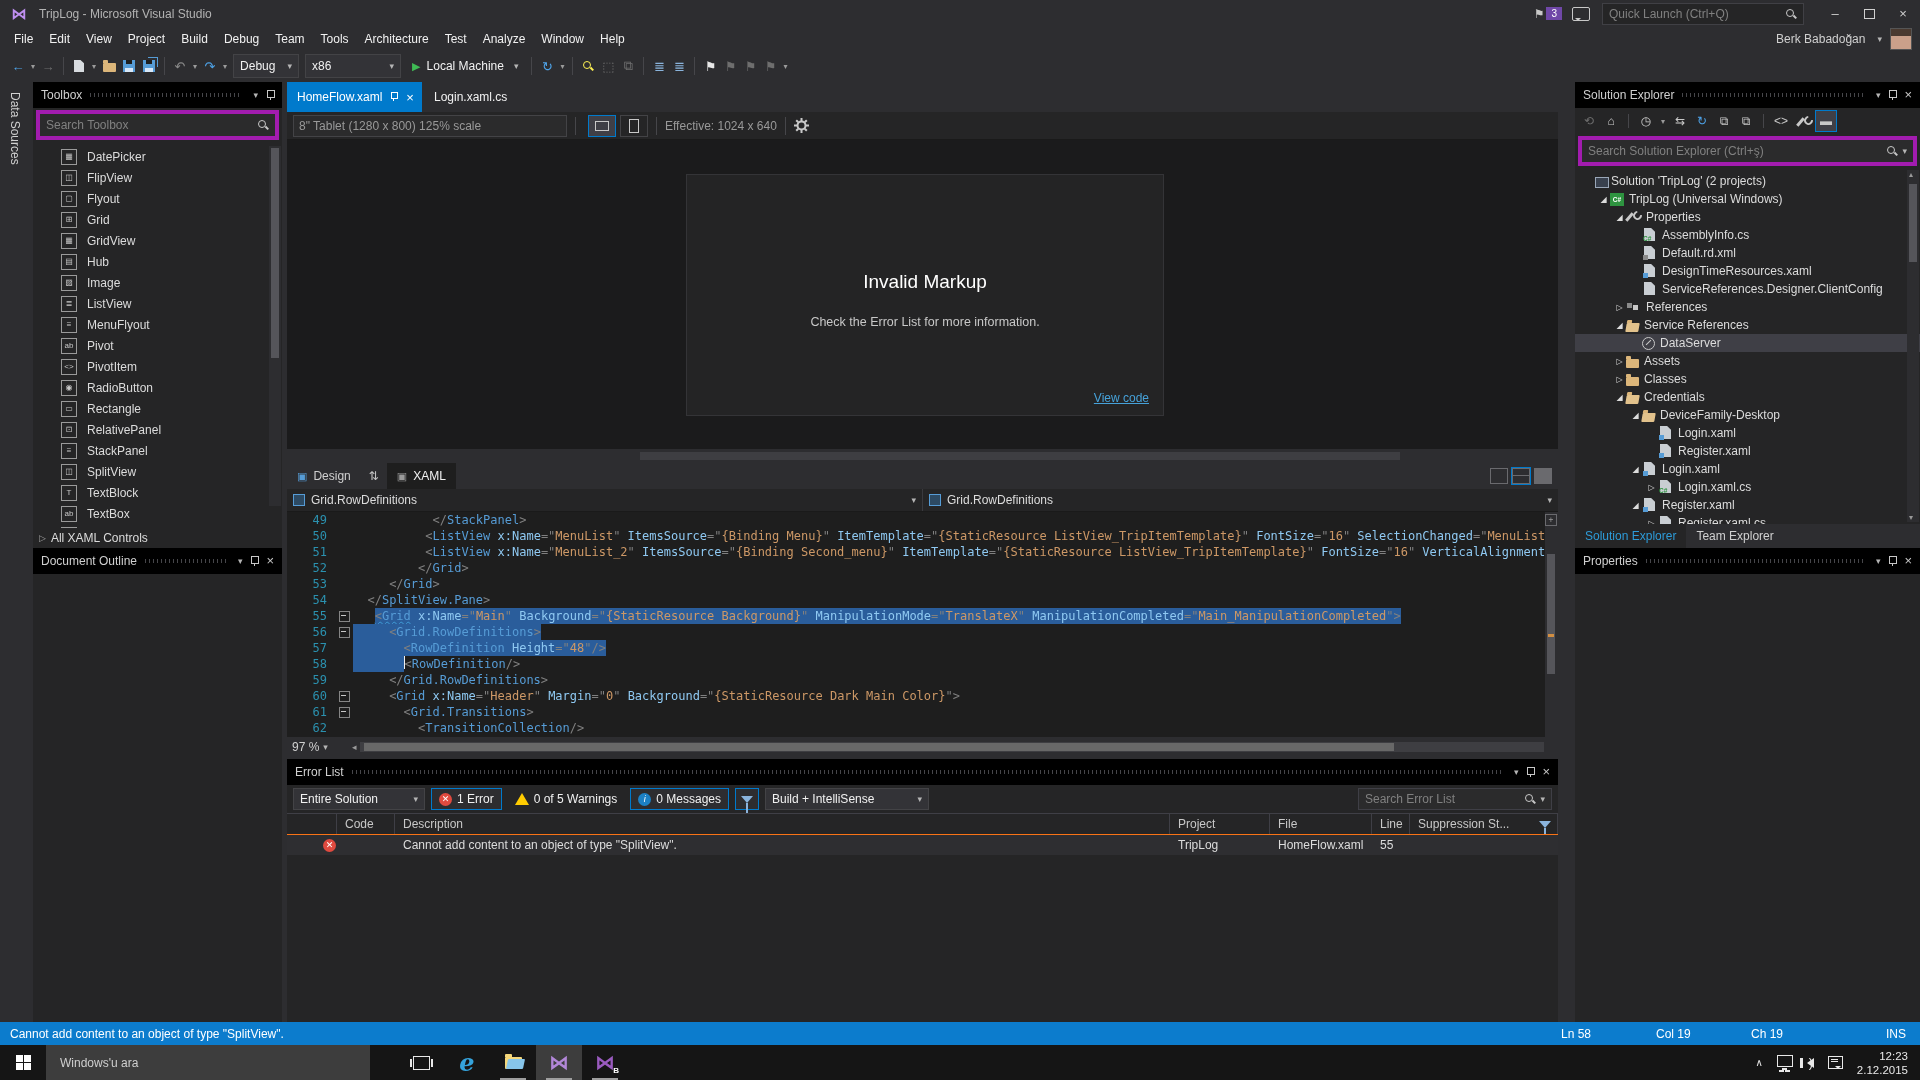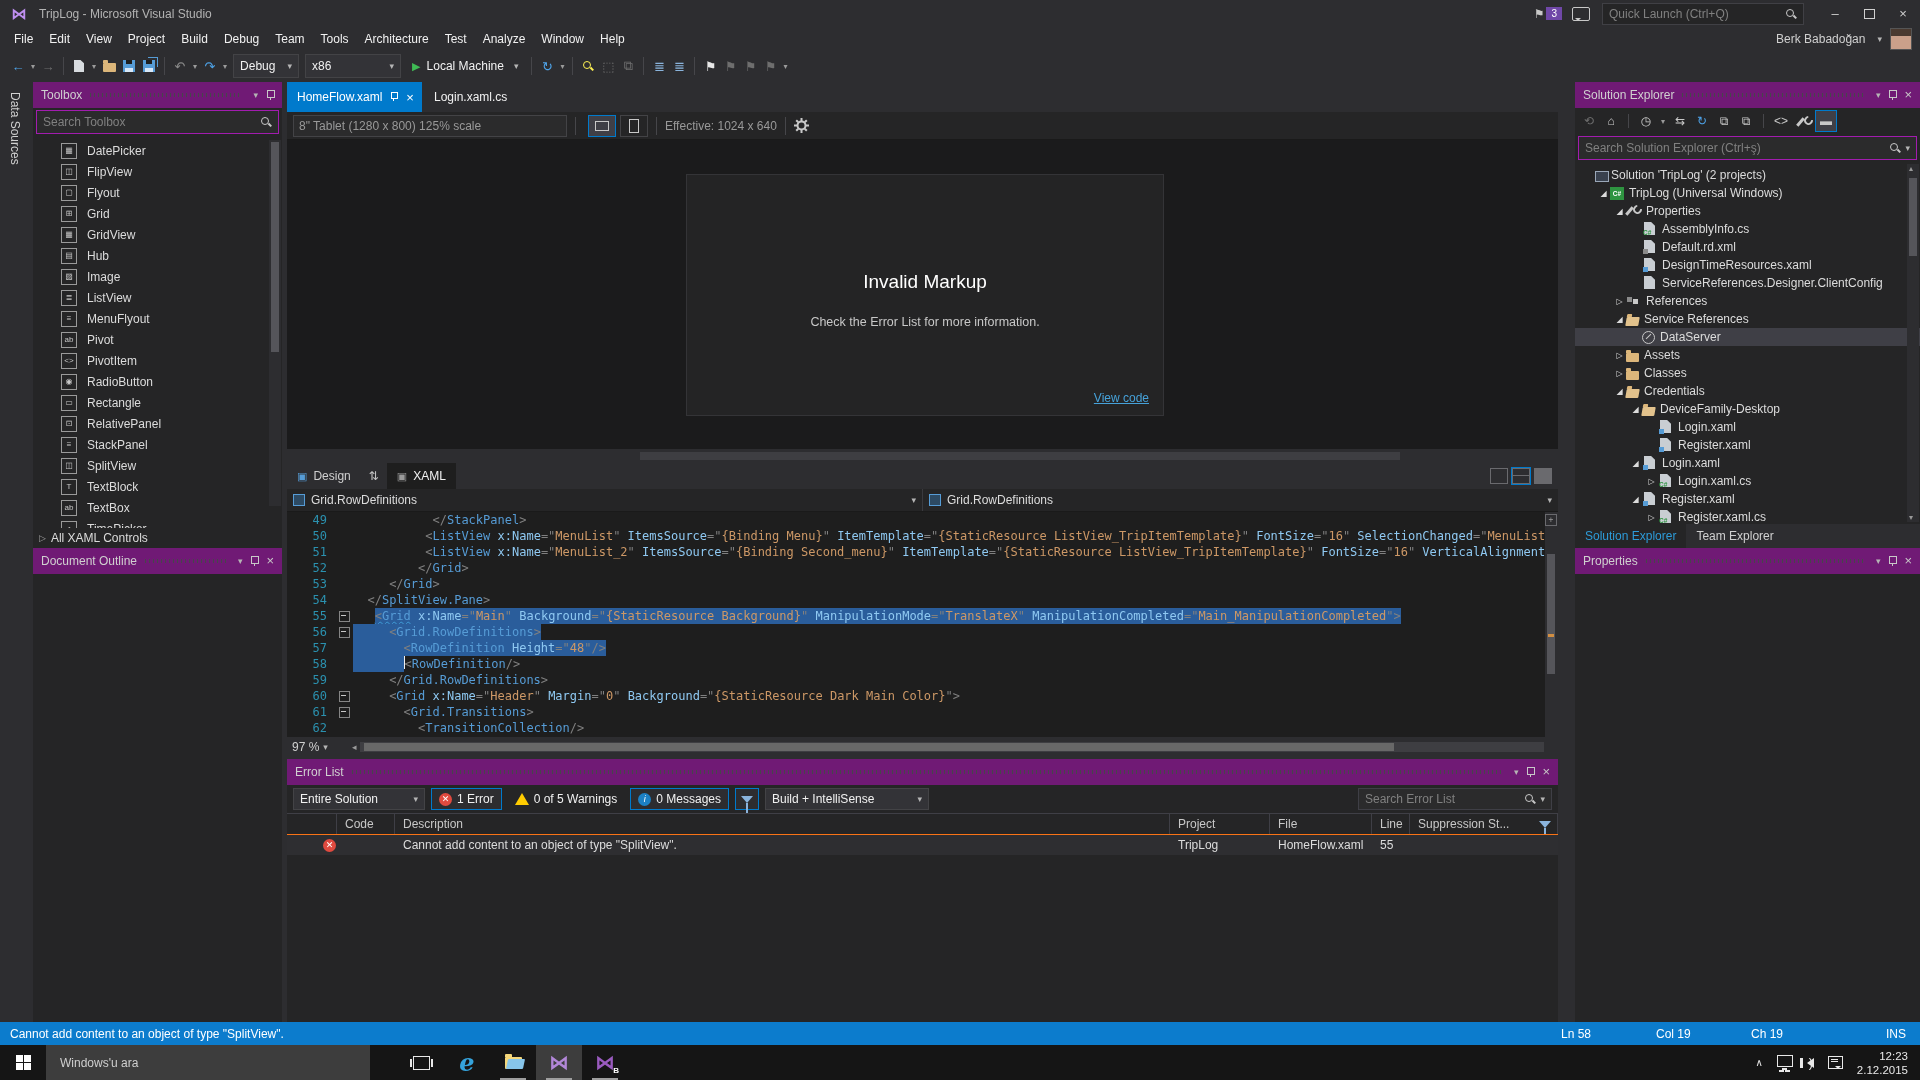--- a/index.html
+++ b/index.html
@@ -42,28 +42,28 @@
   .floppy{width:12px;height:12px;background:#569cd6;position:relative;}
   .floppy:before{content:"";position:absolute;top:0;left:3px;width:6px;height:4px;background:#1e1e1e;}
   .floppy:after{content:"";position:absolute;bottom:0;left:2px;width:8px;height:4px;background:#d8e8f8;}
   .folder-g{width:13px;height:9px;background:#dcb67a;border-radius:1px;position:relative;margin-top:3px;}
   .folder-g:before{content:"";position:absolute;top:-3px;left:0;width:5px;height:3px;background:#dcb67a;border-radius:1px 1px 0 0;}
 
   
   #left-strip{left:0;top:82px;width:33px;height:940px;background:#2d2d30;}
   #ds-tab{writing-mode:vertical-rl;color:#d0d0d0;padding:10px 8px;font-size:12px;}
   #toolbox{left:33px;top:82px;width:249px;height:466px;background:#252526;display:flex;flex-direction:column;}
-  .panel-title{height:26px;display:flex;align-items:center;padding:0 8px;color:#d0d0d0;background:#701a75;flex:none;}
+  .panel-title{height:26px;display:flex;align-items:center;padding:0 8px;color:#d0d0d0;background:#000000;flex:none;}
   .dots{flex:1;height:4px;margin:0 8px;background:repeating-linear-gradient(90deg,#46464a 0 1px,transparent 1px 4px);}
   .pt-ico{display:flex;align-items:center;gap:8px;}
   .i-pin{width:8px;height:10px;position:relative;}
   .i-pin:before{content:"";position:absolute;left:1px;top:0;width:6px;height:6px;border:1px solid #c8c8c8;}
   .i-pin:after{content:"";position:absolute;left:4px;top:7px;width:1px;height:3px;background:#c8c8c8;}
   .i-x{color:#c8c8c8;font-size:13px;line-height:10px;}
-  .search-box{height:22px;margin:2px 3px;background:#2b2b2c;border:1px solid #a21caf;display:flex;align-items:center;padding:0 6px;color:#808080;flex:none;}
+  .search-box{height:22px;margin:2px 3px;background:#2b2b2c;border:4px solid #a21caf;display:flex;align-items:center;padding:0 6px;color:#808080;flex:none;}
   .search-box .mag{margin-left:auto;}
   #toolbox-list{flex:1;overflow:hidden;position:relative;padding-top:4px;}
   .tbx-item{height:21px;display:flex;align-items:center;padding-left:28px;color:#dcdcdc;}
   .tbx-ico{width:14px;height:14px;border:1px solid #9a9a9a;color:#c8c8c8;font-size:8px;display:flex;align-items:center;justify-content:center;margin-right:10px;flex:none;overflow:hidden;}
   #toolbox-footer{height:20px;display:flex;align-items:center;color:#dcdcdc;padding-left:6px;flex:none;}
   .arr-c{color:#a0a0a0;font-size:9px;margin-right:5px;}
   .vscroll{position:absolute;right:1px;top:4px;width:12px;bottom:22px;background:#2d2d30;}
   .vthumb{position:absolute;left:2px;width:8px;background:#55555a;}
   #docoutline{left:33px;top:548px;width:249px;height:474px;background:#252526;display:flex;flex-direction:column;}
   #docoutline .body{flex:1;background:#252526;}

